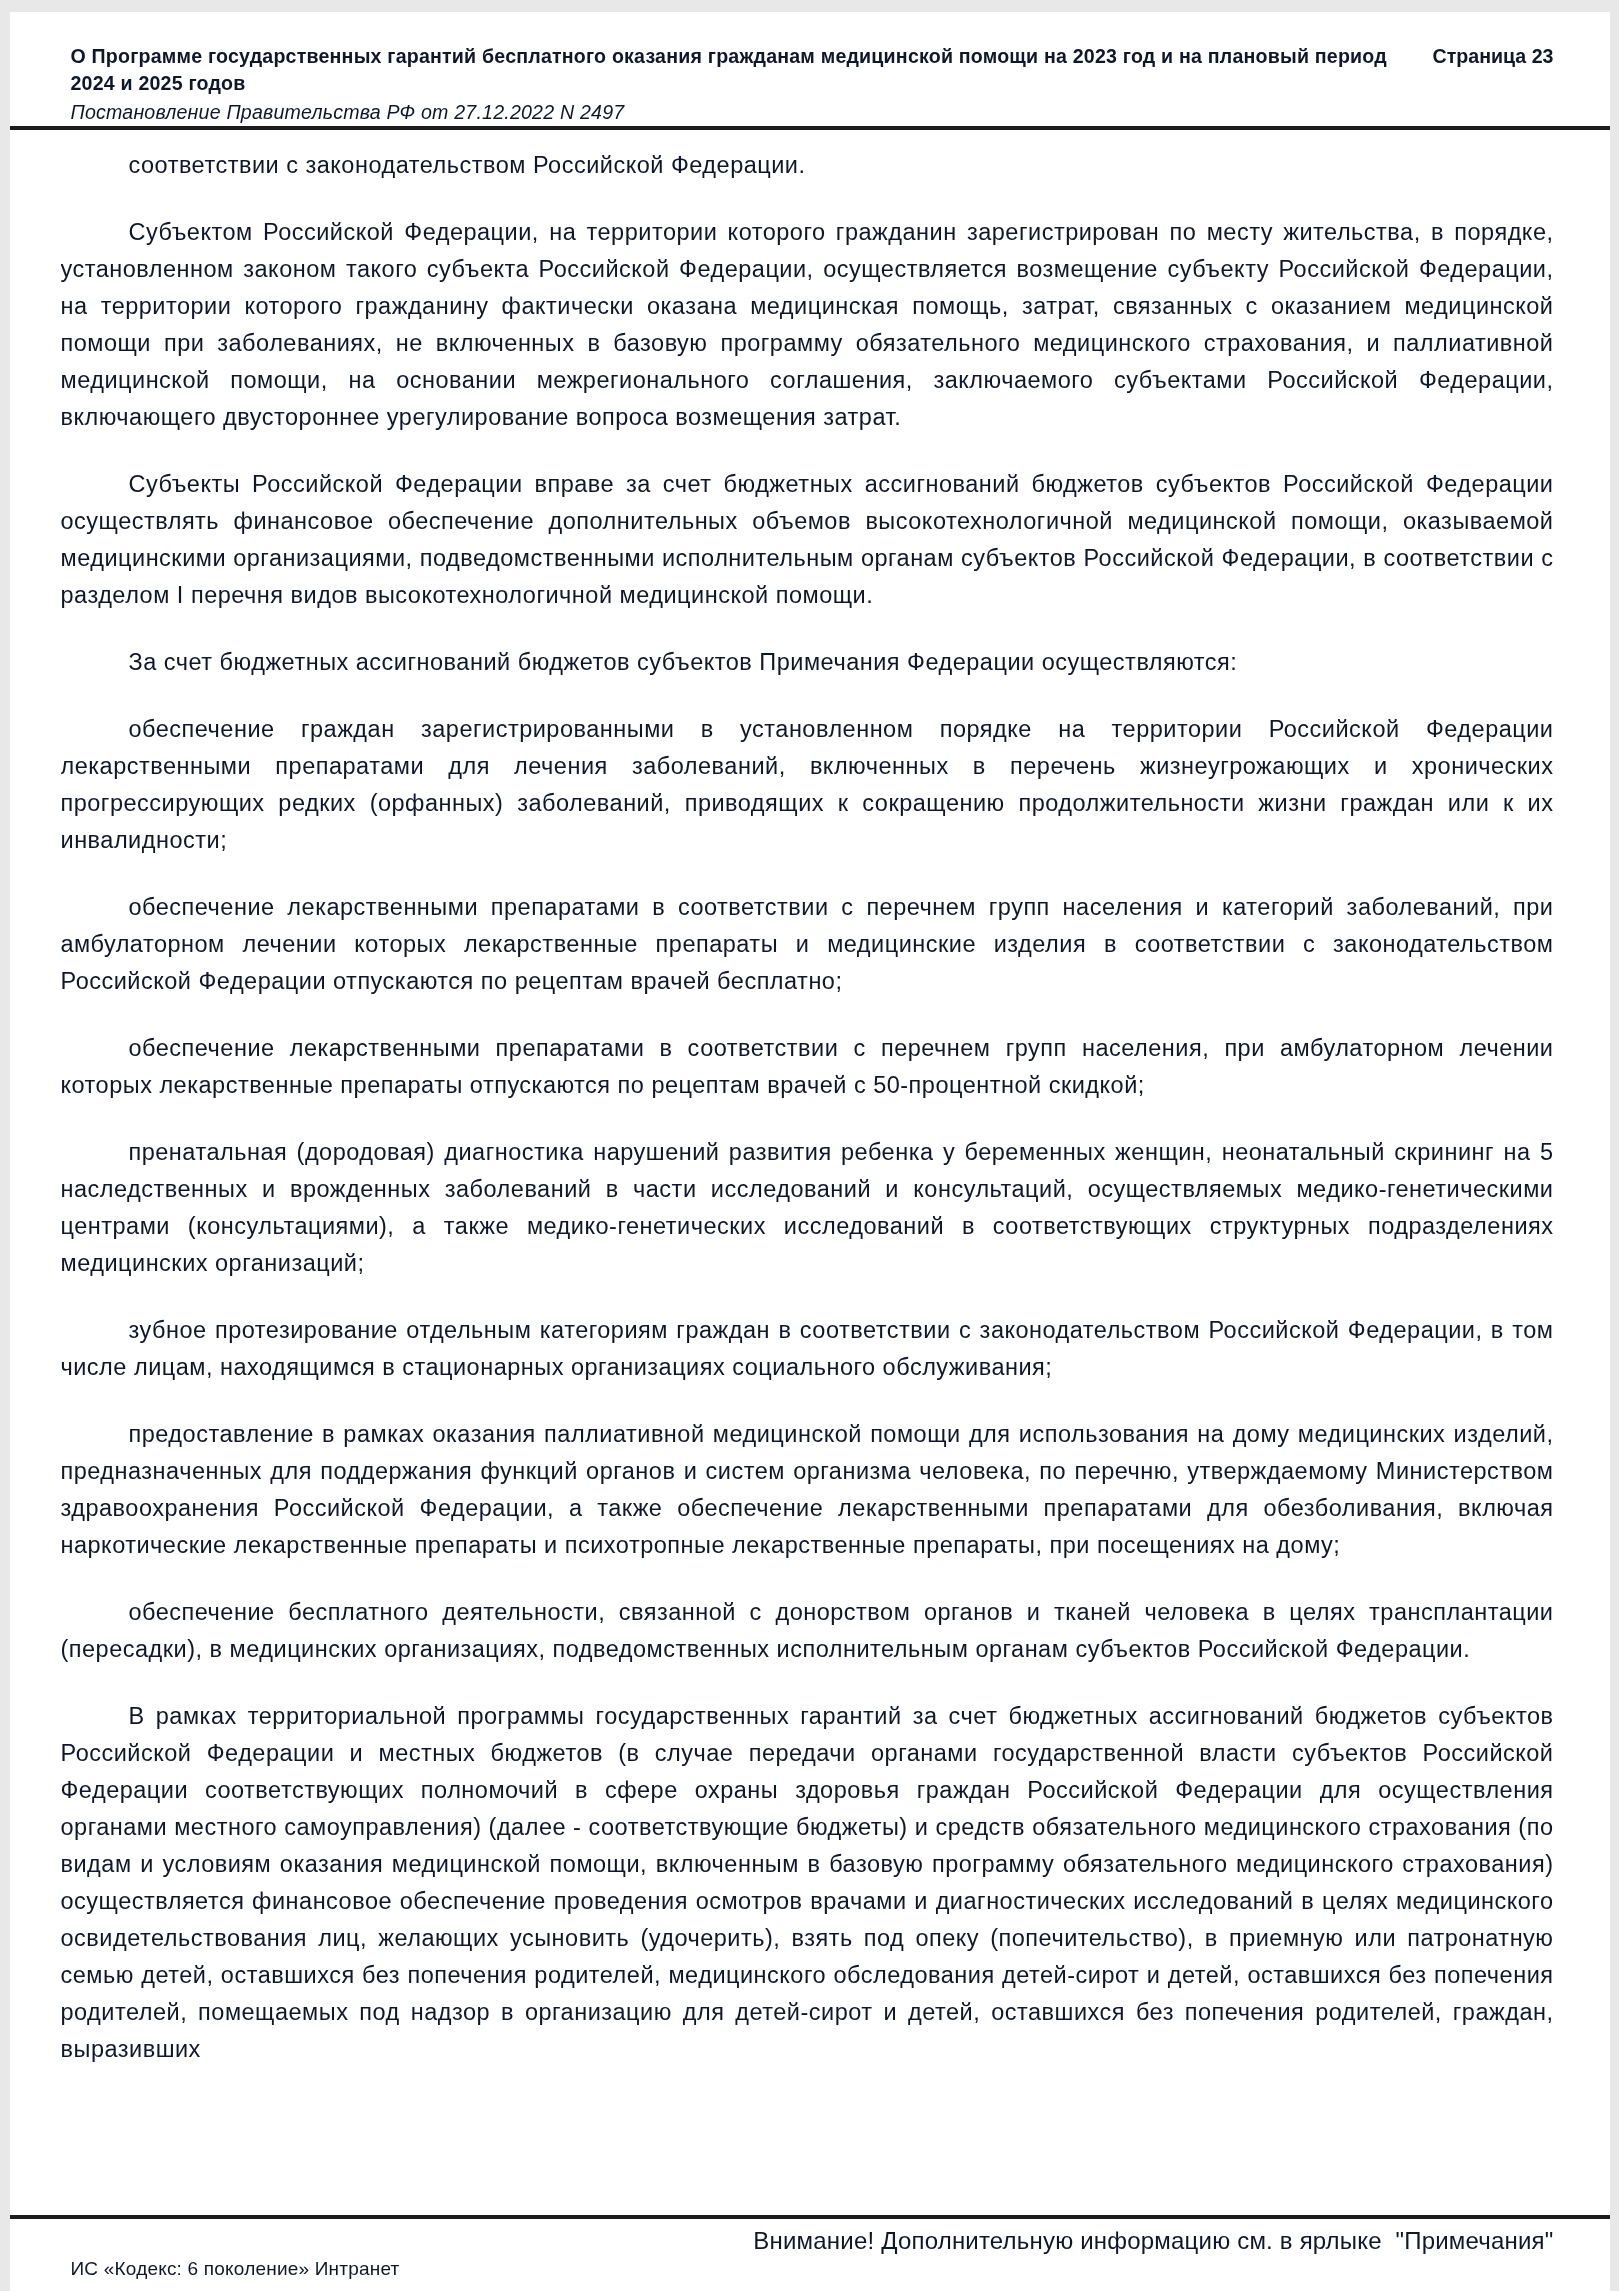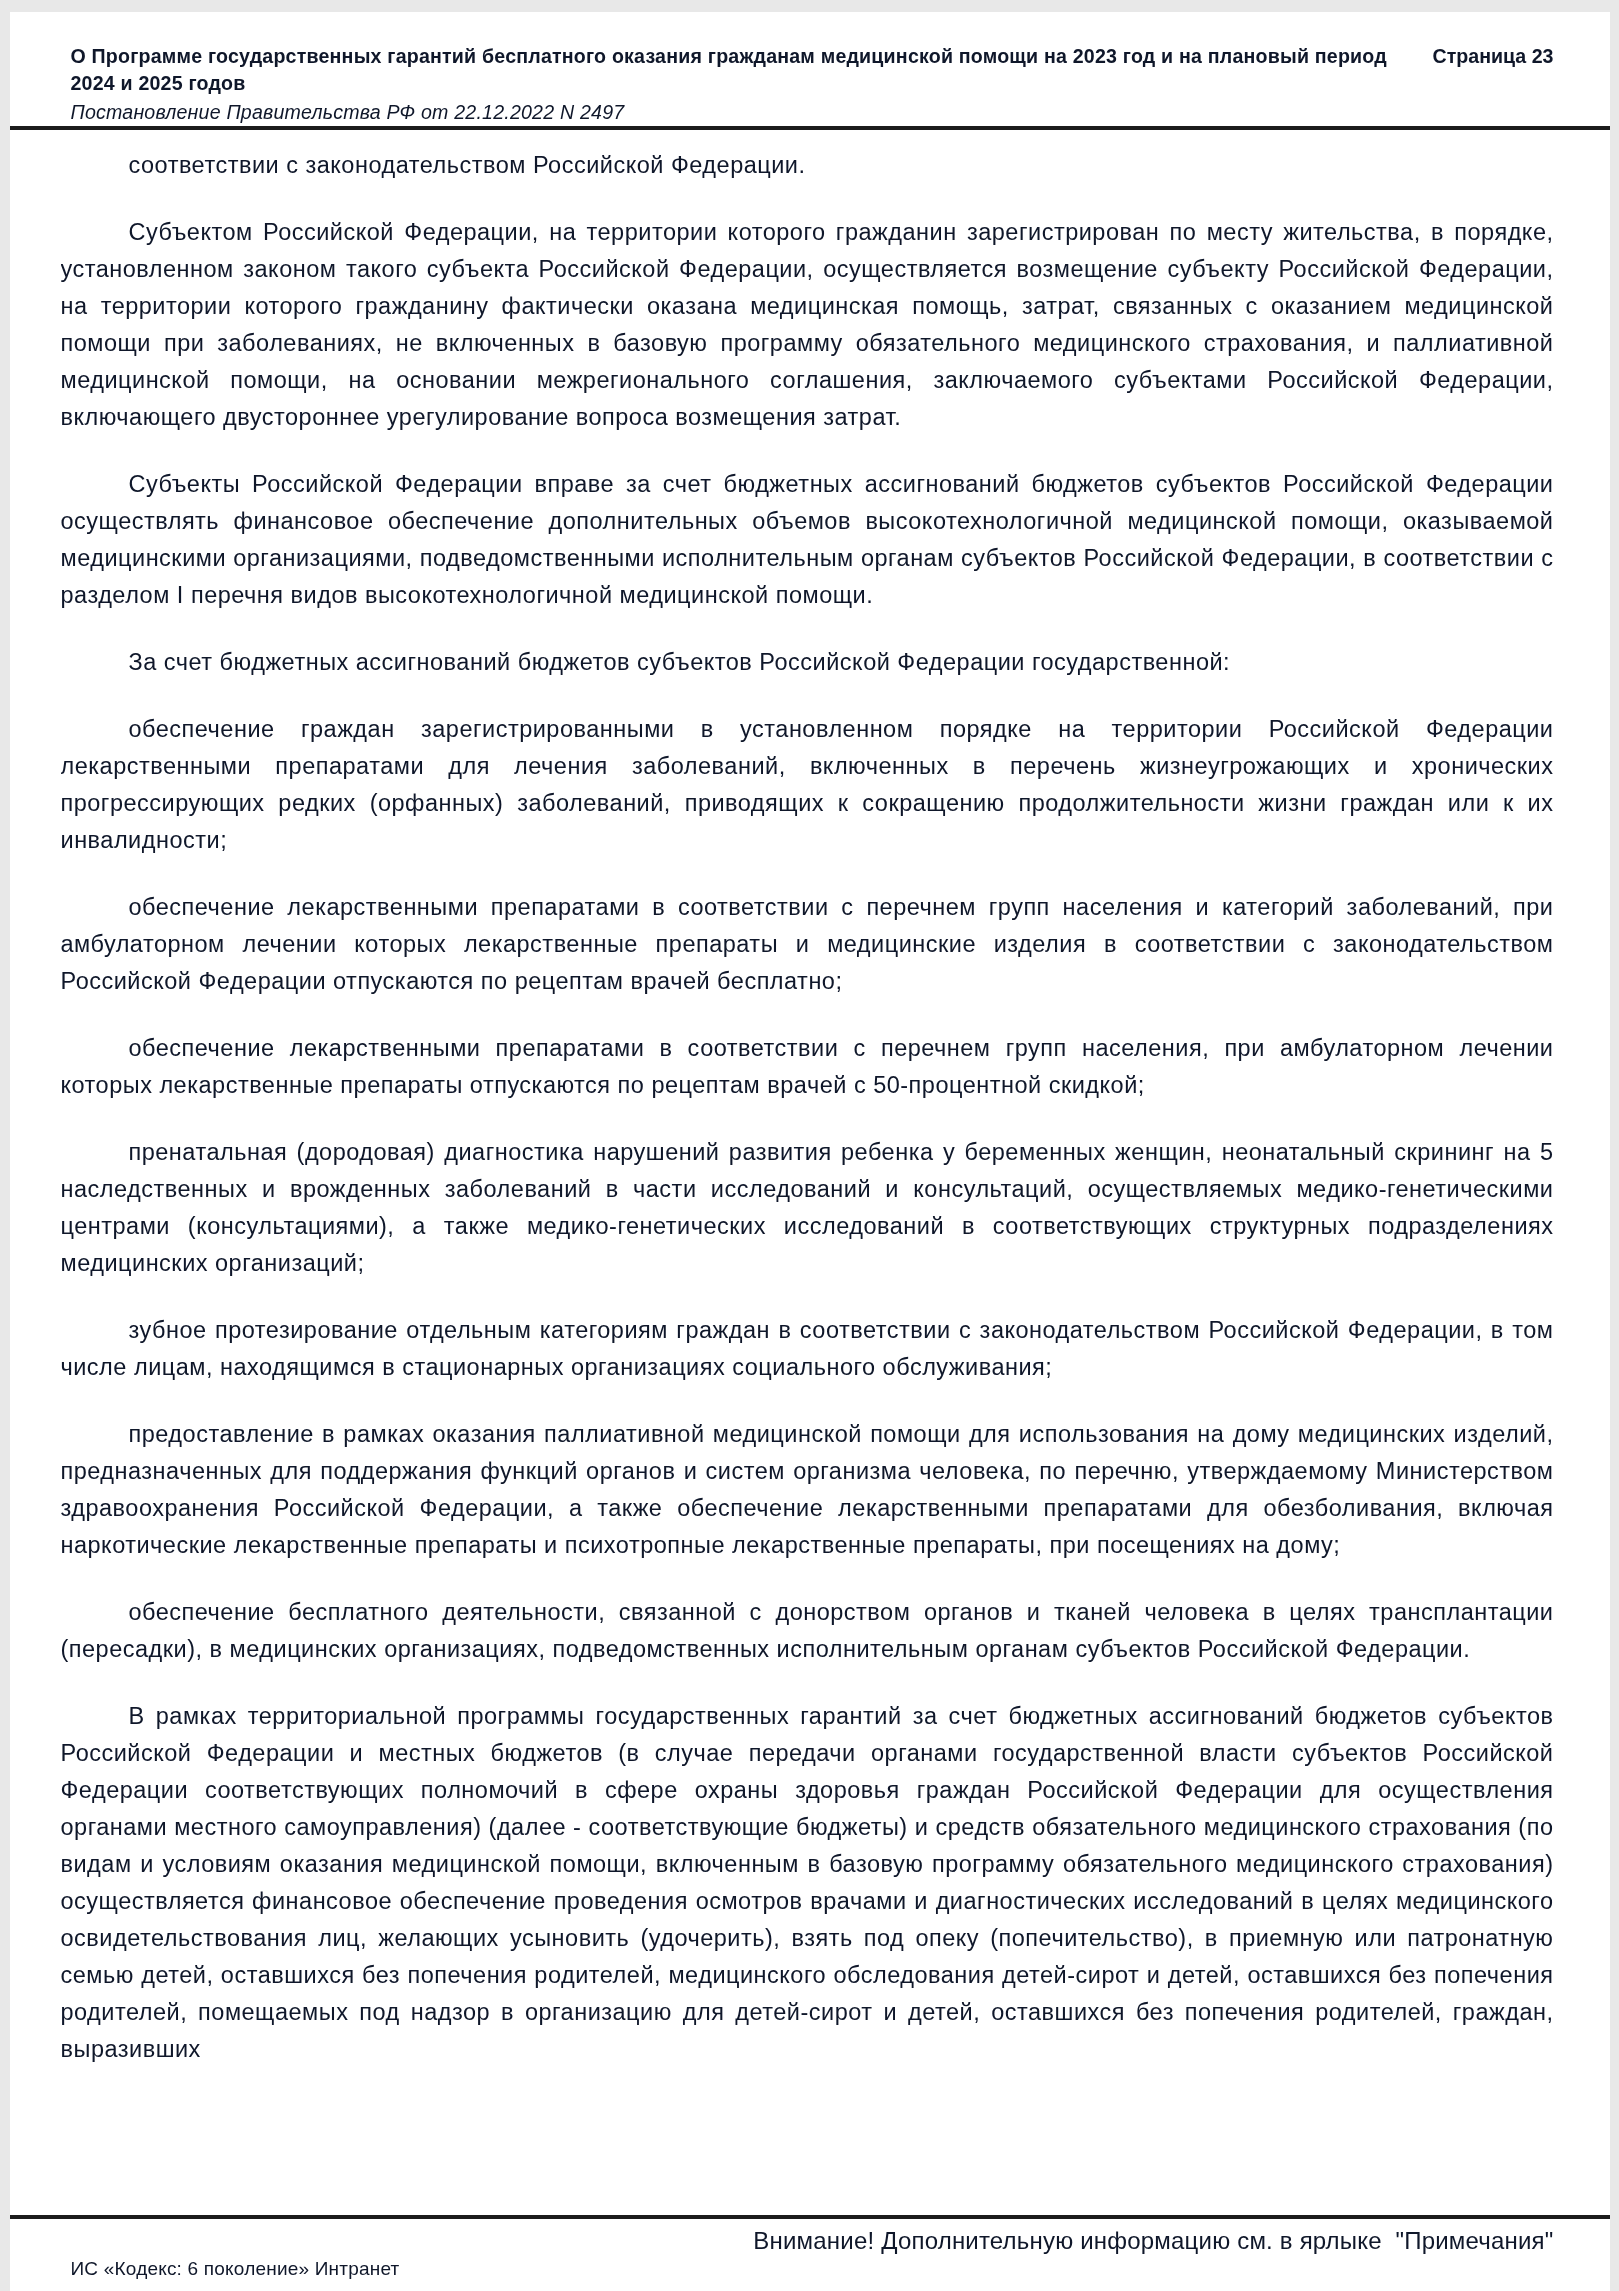--- a/index.html
+++ b/index.html
@@ -96,31 +96,31 @@
 </head>
 <body>
 
 <div class="page">
 
   <div class="header">
     <div class="header-row">
       <div class="doc-title">О Программе государственных гарантий бесплатного оказания гражданам медицинской помощи на 2023 год и на плановый период 2024 и 2025 годов</div>
       <div class="page-number">Страница 23</div>
     </div>
-    <div class="doc-subtitle">Постановление Правительства РФ от 22.12.2022 N 2497</div>
+    <div class="doc-subtitle">Постановление Правительства РФ от 27.12.2022 N 2497</div>
   </div>
 
   <div class="rule rule-top"></div>
 
   <div class="doc-body">
 
   <p>соответствии с законодательством Российской Федерации.</p>
       <p>Субъектом Российской Федерации, на территории которого гражданин зарегистрирован по месту жительства, в порядке, установленном законом такого субъекта Российской Федерации, осуществляется возмещение субъекту Российской Федерации, на территории которого гражданину фактически оказана медицинская помощь, затрат, связанных с оказанием медицинской помощи при заболеваниях, не включенных в базовую программу обязательного медицинского страхования, и паллиативной медицинской помощи, на основании межрегионального соглашения, заключаемого субъектами Российской Федерации, включающего двустороннее урегулирование вопроса возмещения затрат.</p>
       <p>Субъекты Российской Федерации вправе за счет бюджетных ассигнований бюджетов субъектов Российской Федерации осуществлять финансовое обеспечение дополнительных объемов высокотехнологичной медицинской помощи, оказываемой медицинскими организациями, подведомственными исполнительным органам субъектов Российской Федерации, в соответствии с разделом I перечня видов высокотехнологичной медицинской помощи.</p>
-      <p>За счет бюджетных ассигнований бюджетов субъектов Российской Федерации государственной:</p>
+      <p>За счет бюджетных ассигнований бюджетов субъектов Примечания Федерации осуществляются:</p>
       <p>обеспечение граждан зарегистрированными в установленном порядке на территории Российской Федерации лекарственными препаратами для лечения заболеваний, включенных в перечень жизнеугрожающих и хронических прогрессирующих редких (орфанных) заболеваний, приводящих к сокращению продолжительности жизни граждан или к их инвалидности;</p>
       <p>обеспечение лекарственными препаратами в соответствии с перечнем групп населения и категорий заболеваний, при амбулаторном лечении которых лекарственные препараты и медицинские изделия в соответствии с законодательством Российской Федерации отпускаются по рецептам врачей бесплатно;</p>
       <p>обеспечение лекарственными препаратами в соответствии с перечнем групп населения, при амбулаторном лечении которых лекарственные препараты отпускаются по рецептам врачей с 50-процентной скидкой;</p>
       <p>пренатальная (дородовая) диагностика нарушений развития ребенка у беременных женщин, неонатальный скрининг на 5 наследственных и врожденных заболеваний в части исследований и консультаций, осуществляемых медико-генетическими центрами (консультациями), а также медико-генетических исследований в соответствующих структурных подразделениях медицинских организаций;</p>
       <p>зубное протезирование отдельным категориям граждан в соответствии с законодательством Российской Федерации, в том числе лицам, находящимся в стационарных организациях социального обслуживания;</p>
       <p>предоставление в рамках оказания паллиативной медицинской помощи для использования на дому медицинских изделий, предназначенных для поддержания функций органов и систем организма человека, по перечню, утверждаемому Министерством здравоохранения Российской Федерации, а также обеспечение лекарственными препаратами для обезболивания, включая наркотические лекарственные препараты и психотропные лекарственные препараты, при посещениях на дому;</p>
       <p>обеспечение бесплатного деятельности, связанной с донорством органов и тканей человека в целях трансплантации (пересадки), в медицинских организациях, подведомственных исполнительным органам субъектов Российской Федерации.</p>
       <p>В рамках территориальной программы государственных гарантий за счет бюджетных ассигнований бюджетов субъектов Российской Федерации и местных бюджетов (в случае передачи органами государственной власти субъектов Российской Федерации соответствующих полномочий в сфере охраны здоровья граждан Российской Федерации для осуществления органами местного самоуправления) (далее - соответствующие бюджеты) и средств обязательного медицинского страхования (по видам и условиям оказания медицинской помощи, включенным в базовую программу обязательного медицинского страхования) осуществляется финансовое обеспечение проведения осмотров врачами и диагностических исследований в целях медицинского освидетельствования лиц, желающих усыновить (удочерить), взять под опеку (попечительство), в приемную или патронатную семью детей, оставшихся без попечения родителей, медицинского обследования детей-сирот и детей, оставшихся без попечения родителей, помещаемых под надзор в организацию для детей-сирот и детей, оставшихся без попечения родителей, граждан, выразивших</p>
     </div>
 

